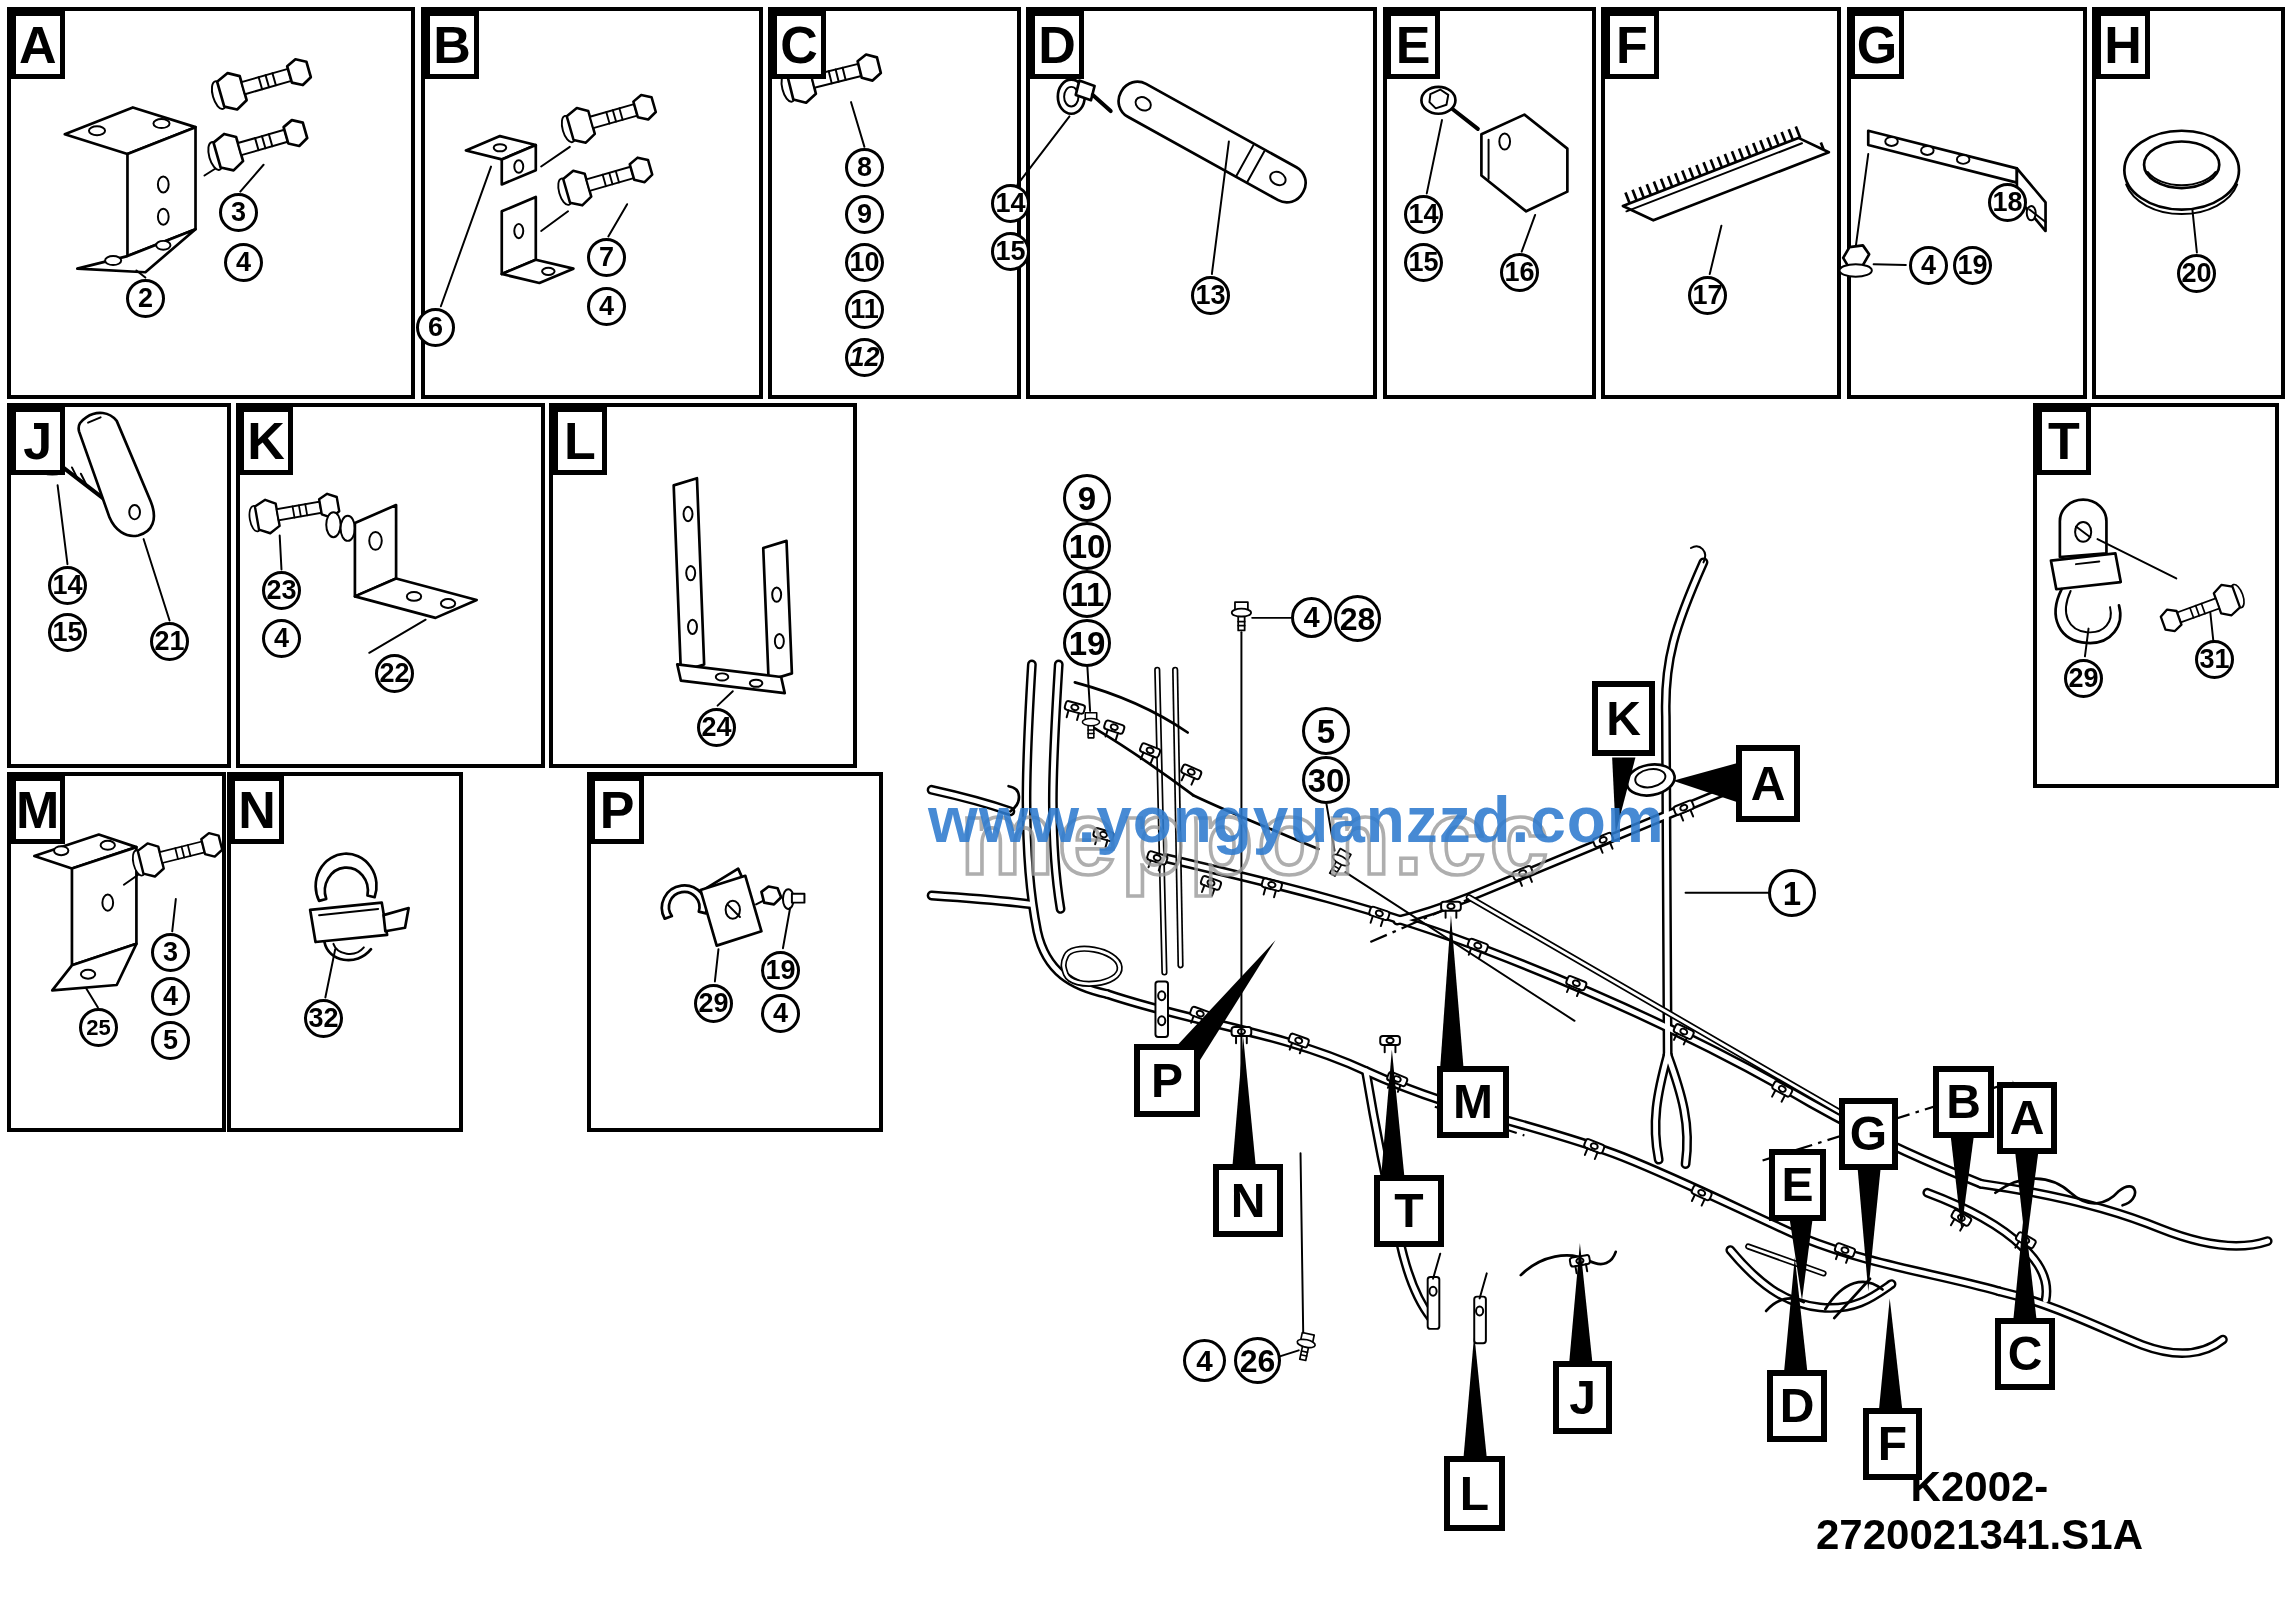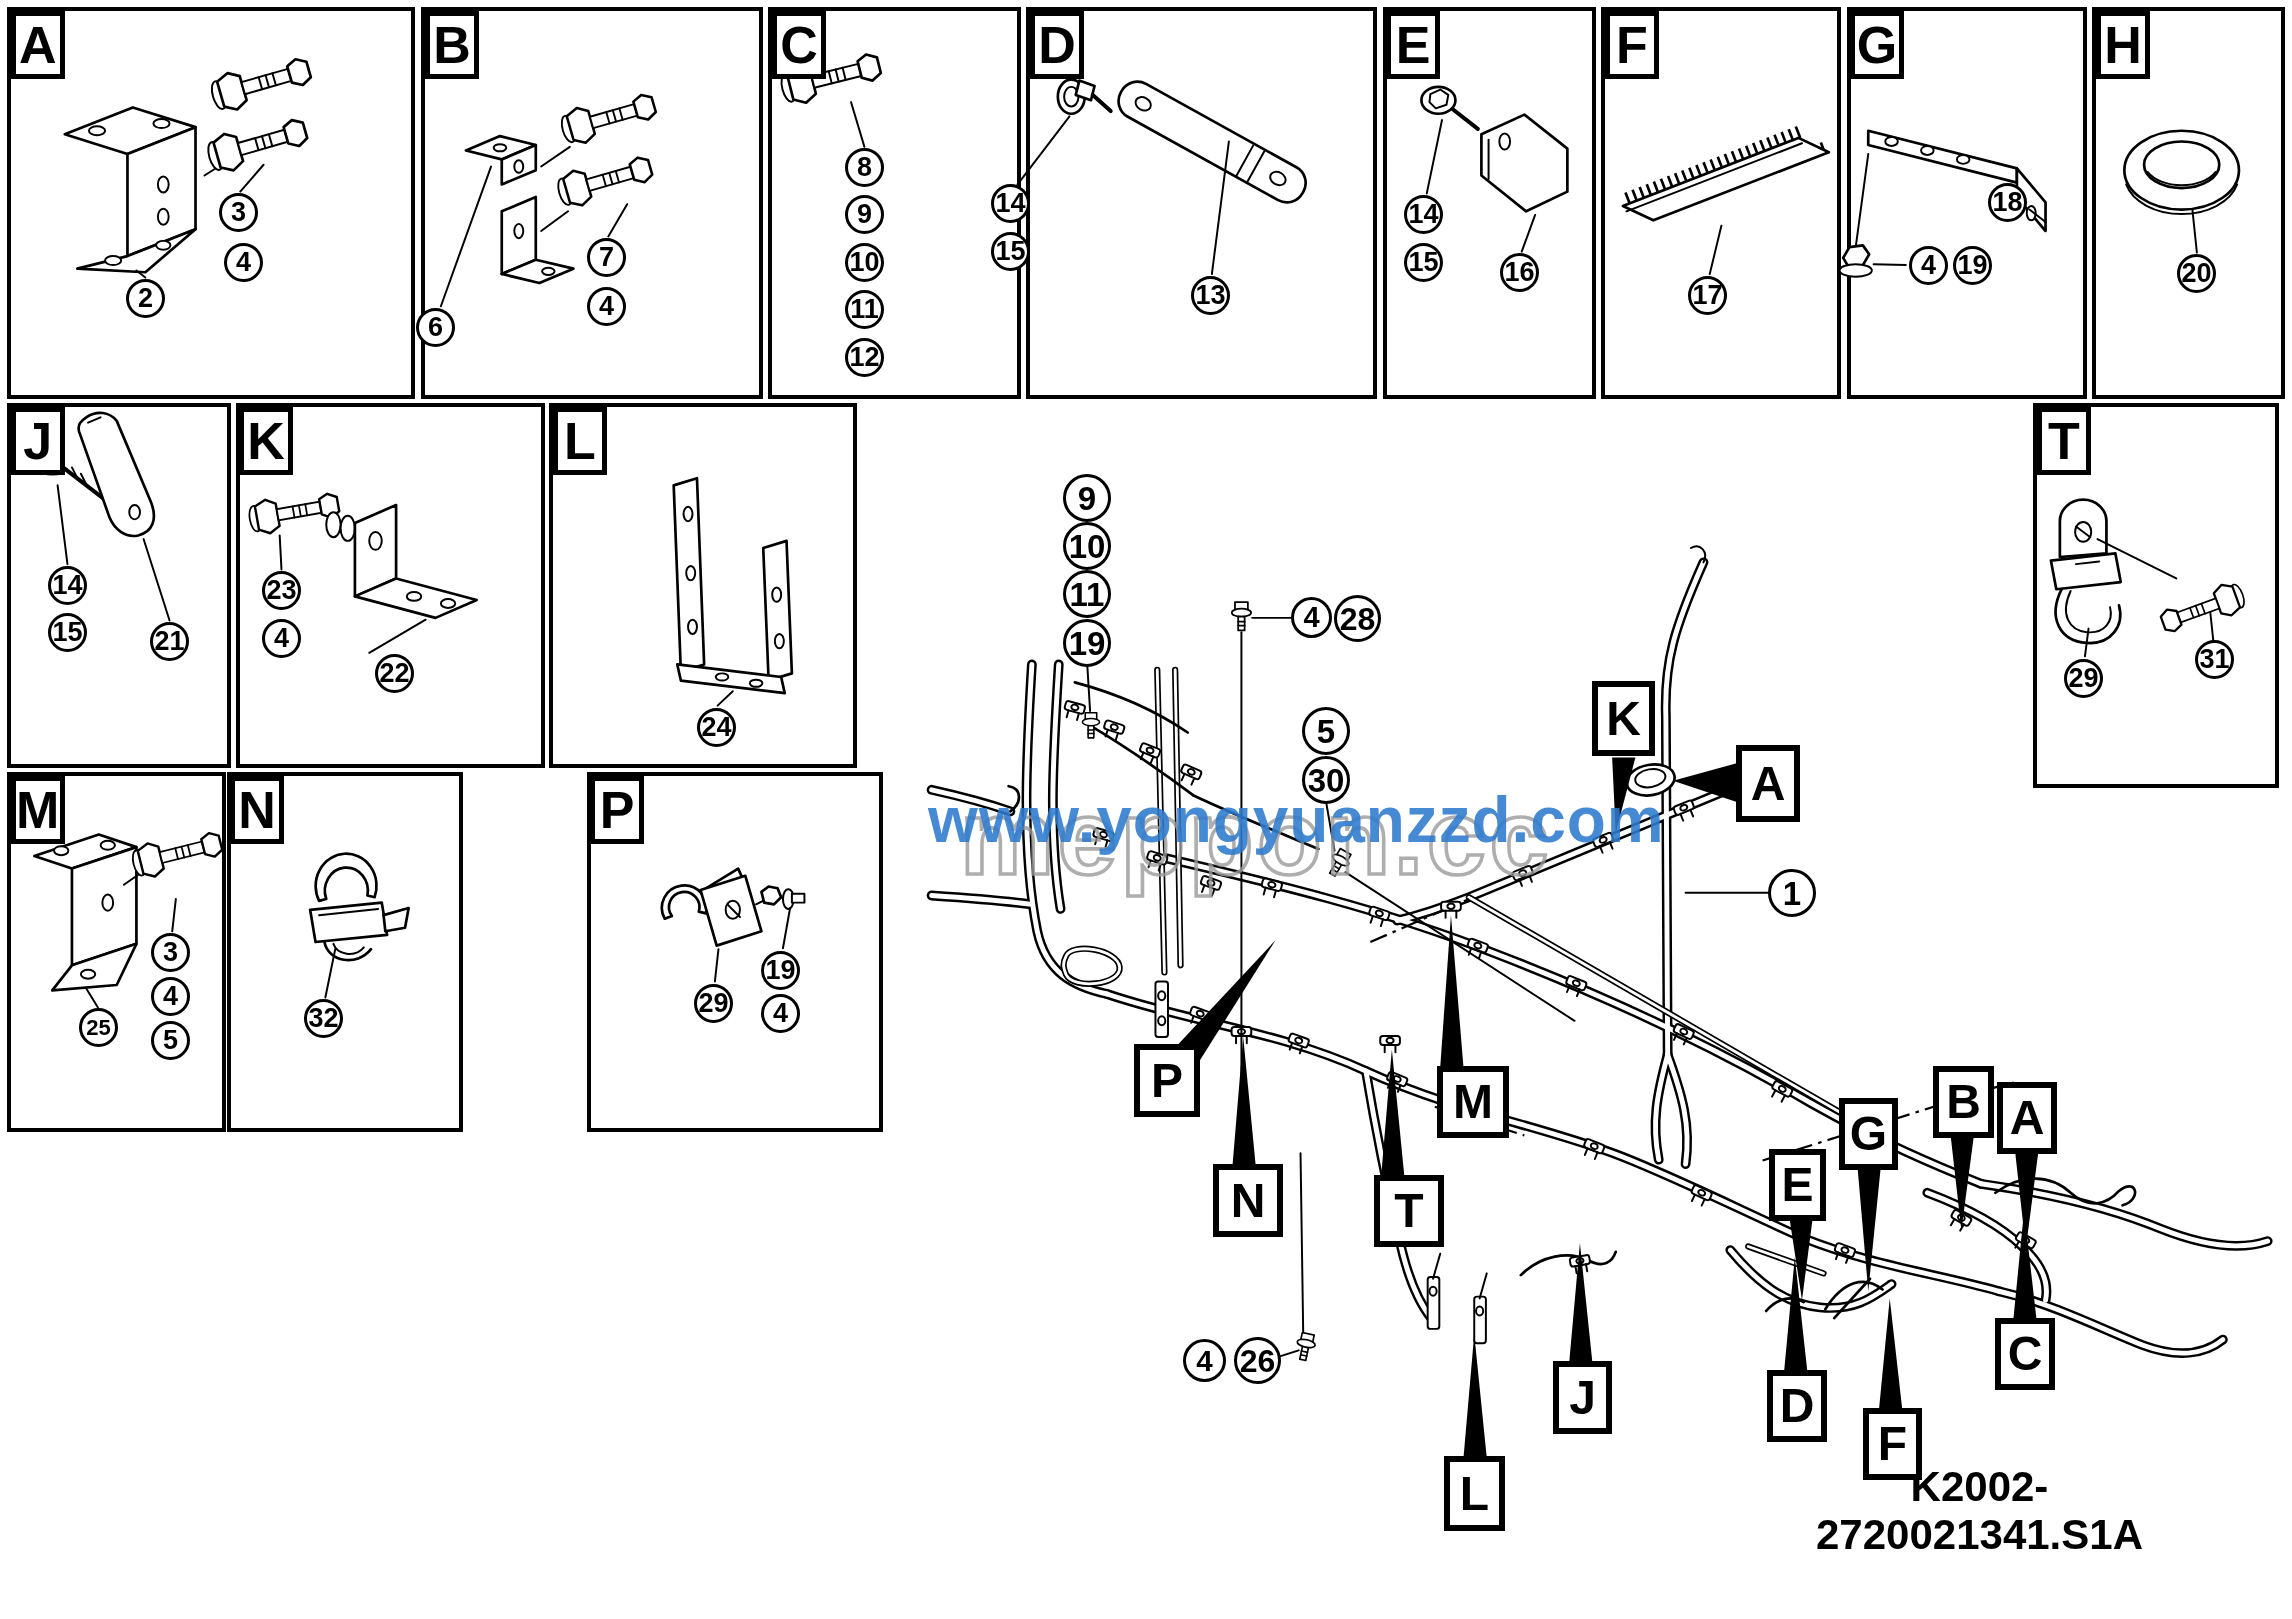--- a/index.html
+++ b/index.html
@@ -374,21 +374,21 @@
     <div class="box-label" style="left: 425px; top: 10.7px; width: 54px; height: 68px;">B</div>
     <div class="callout-circle" style="left: 416px; top: 308px; width: 39px; height: 39px; font-size: 27px;">6</div>
     <div class="callout-circle" style="left: 587px; top: 238px; width: 39px; height: 39px; font-size: 27px;">7</div>
     <div class="callout-circle" style="left: 587px; top: 287px; width: 39px; height: 39px; font-size: 27px;">4</div>
     <div class="part-box" style="left: 768px; top: 7.2px; width: 253px; height: 392px;"></div>
     <div class="box-label" style="left: 772px; top: 10.7px; width: 54px; height: 68px;">C</div>
     <div class="callout-circle" style="left: 845px; top: 148px; width: 39px; height: 39px; font-size: 27px;">8</div>
     <div class="callout-circle" style="left: 845px; top: 195px; width: 39px; height: 39px; font-size: 27px;">9</div>
     <div class="callout-circle" style="left: 845px; top: 243px; width: 39px; height: 39px; font-size: 27px;">10</div>
     <div class="callout-circle" style="left: 845px; top: 290px; width: 39px; height: 39px; font-size: 27px;">11</div>
-    <div class="callout-circle" style="left: 845px; top: 338px; width: 39px; height: 39px; font-size: 27px;">12</div>
+    <div class="callout-circle" style="left: 845px; top: 338px; width: 39px; height: 39px; font-size: 27px; font-style: italic;">12</div>
     <div class="part-box" style="left: 1026px; top: 7.2px; width: 351px; height: 392px;"></div>
     <div class="box-label" style="left: 1030px; top: 10.7px; width: 54px; height: 68px;">D</div>
     <div class="callout-circle" style="left: 991px; top: 184px; width: 39px; height: 39px; font-size: 27px;">14</div>
     <div class="callout-circle" style="left: 991px; top: 232px; width: 39px; height: 39px; font-size: 27px;">15</div>
     <div class="callout-circle" style="left: 1191px; top: 276px; width: 39px; height: 39px; font-size: 27px;">13</div>
     <div class="part-box" style="left: 1383px; top: 7.2px; width: 213px; height: 392px;"></div>
     <div class="box-label" style="left: 1386px; top: 10.7px; width: 54px; height: 68px;">E</div>
     <div class="callout-circle" style="left: 1404px; top: 195px; width: 39px; height: 39px; font-size: 27px;">14</div>
     <div class="callout-circle" style="left: 1404px; top: 243px; width: 39px; height: 39px; font-size: 27px;">15</div>
     <div class="callout-circle" style="left: 1500px; top: 253px; width: 39px; height: 39px; font-size: 27px;">16</div>

